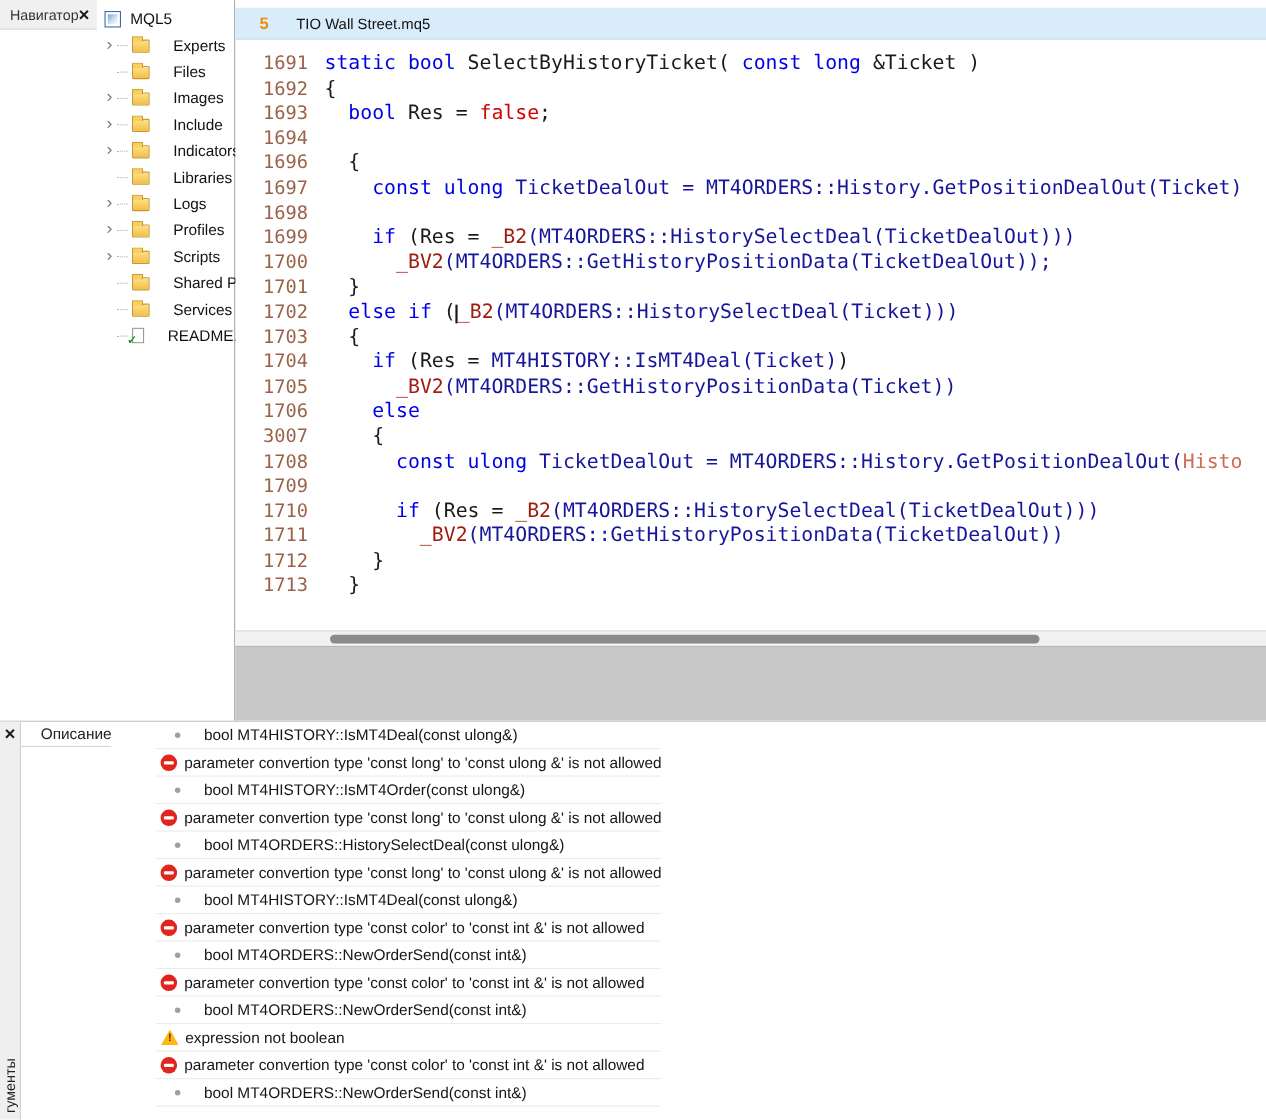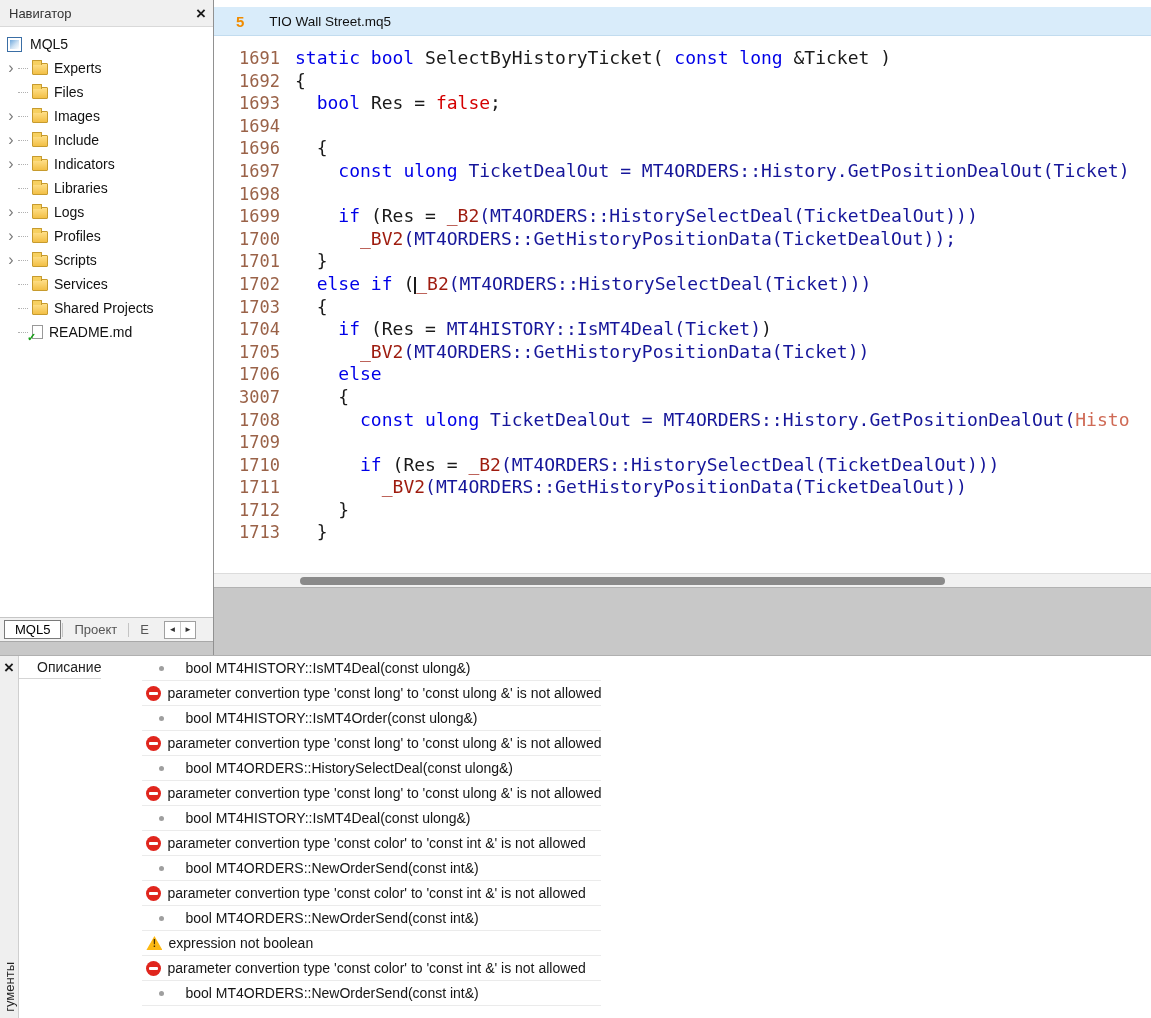--- a/index.html
+++ b/index.html
@@ -3,33 +3,33 @@
 <meta charset="utf-8">
 <style>
   * { box-sizing: border-box; margin: 0; padding: 0; }
   html, body { width: 1151px; height: 1018px; overflow: hidden; background: #fff;
     font-family: "Liberation Sans", sans-serif; }
 
   .top { display: flex; height: 655px; }
 
   
   .navigator { width: 214px; border-right: 1px solid #919191; display: flex;
-    flex-direction: column; background: #fff; }
+    flex-direction: row; background: #fff; }
   .nav-header { height: 27px; background: #f0f0f0; border-bottom: 1px solid #d9d9d9;
     display: flex; align-items: center; padding: 0 7px 0 9px; font-size: 13px; color: #333; }
   .nav-header .title { flex: 1; }
   .close-x { font-size: 17px; color: #1a1a1a; line-height: 1; font-weight: bold; }
   .nav-tree { padding-top: 5px; }
   .tree-row { height: 24px; display: flex; align-items: center; font-size: 14px; color: #111; }
   .tree-row.root { padding-left: 7px; }
   .tree-row.root .tree-label { margin-left: 8px; }
   .tree-row:not(.root) { padding-left: 4px; }
   .chev { width: 14px; font-size: 16px; color: #7a7a7a; text-align: center; line-height: 1; flex: none; }
   .dash { width: 10px; border-top: 1px dotted #b0b0b0; margin-right: 4px; flex: none; }
-  .tree-label { margin-left: 6px; white-space: nowrap; }
+  .tree-label { margin-left: 21px; white-space: nowrap; }
   .ico-folder { width: 16px; height: 12px; background: linear-gradient(#ffe08a, #f2bf45);
     border: 1px solid #c79b2e; border-radius: 1px; position: relative; flex: none; margin-top: 2px; }
   .ico-folder::before { content: ""; position: absolute; top: -4px; left: -1px; width: 8px;
     height: 4px; background: #f7d060; border: 1px solid #c79b2e; border-bottom: none;
     border-radius: 1px 1px 0 0; }
   .ico-mql5 { width: 15px; height: 15px; border: 1px solid #3a6ea5; background: #fff;
     position: relative; flex: none; }
   .ico-mql5::before { content: ""; position: absolute; inset: 2px;
     background: linear-gradient(135deg, #6fa8dc 0%, #cfe2f3 55%, #ffffff 100%); }
   .ico-file { width: 11px; height: 14px; background: #fff; border: 1px solid #999;
@@ -164,27 +164,27 @@
         <div class="tree-row">
           <span class="chev">›</span>
           <span class="dash"></span>
           <span class="ico-folder"></span>
           <span class="tree-label">Scripts</span>
         </div>
         <div class="tree-row">
           <span class="chev"></span>
           <span class="dash"></span>
           <span class="ico-folder"></span>
+          <span class="tree-label">Shared Projects</span>
+        </div>
+        <div class="tree-row">
+          <span class="chev"></span>
+          <span class="dash"></span>
+          <span class="ico-folder"></span>
           <span class="tree-label">Services</span>
-        </div>
-        <div class="tree-row">
-          <span class="chev"></span>
-          <span class="dash"></span>
-          <span class="ico-folder"></span>
-          <span class="tree-label">Shared Projects</span>
         </div>
         <div class="tree-row">
           <span class="chev"></span>
           <span class="dash"></span>
           <span class="ico-file">
             <span class="chk">✓</span>
           </span>
           <span class="tree-label">README.md</span>
         </div>
       </div>

